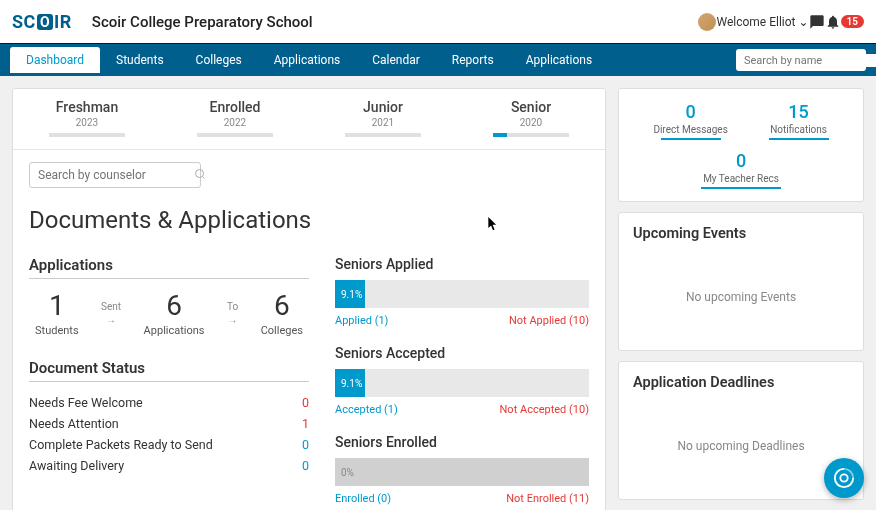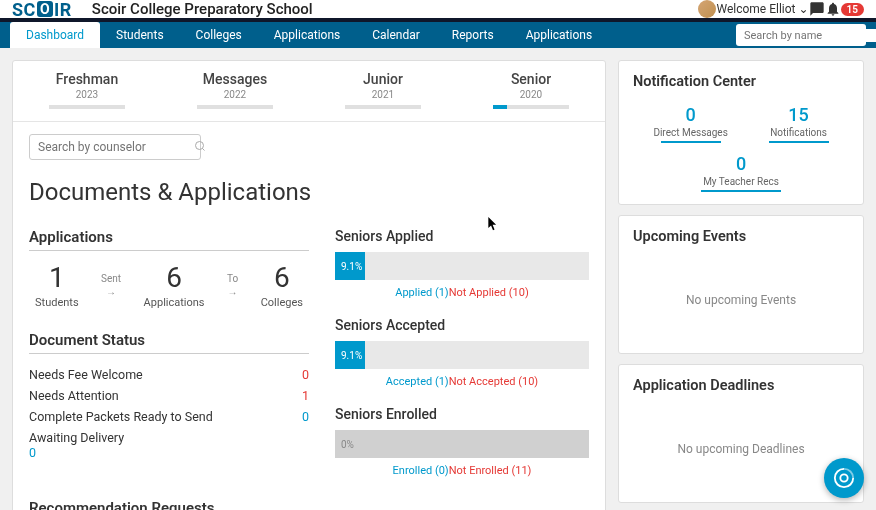--- a/index.html
+++ b/index.html
@@ -1,29 +1,29 @@
 <!DOCTYPE html>
 <html><head>
 <meta charset="utf-8">
 <style>
 * { margin: 0; padding: 0; box-sizing: border-box; font-family: -apple-system, BlinkMacSystemFont, "Segoe UI", Roboto, Helvetica, Arial, sans-serif; }
 body { background: #f0f0f0; width: 876px; height: 510px; overflow: hidden; position: relative; }
 
-.topbar { background: #fff; height: 22px; display: flex; align-items: center; padding: 0 12px; border-bottom: 4px solid #0f172a; }
+.topbar { background: #fff; height: 44px; display: flex; align-items: center; padding: 0 12px; border-bottom: 1px solid #0f172a; }
 .logo { display: flex; align-items: center; }
 .logo-text { font-size: 18px; font-weight: 700; color: #005f8c; letter-spacing: 0.5px; }
 .logo-o { background: #005f8c; color: #fff; border-radius: 3px; padding: 0 3px; margin: 0 1px; font-size: 14px; }
 .school-name { margin-left: 20px; font-size: 15px; color: #222; font-weight: 500; }
 .topbar-right { margin-left: auto; display: flex; align-items: center; gap: 0; }
 .avatar { width: 18px; height: 18px; border-radius: 50%; background: linear-gradient(135deg,#d4a574,#c09050); }
 .welcome { font-size: 12px; color: #333; display: flex; align-items: center; gap: 3px; }
 .icon-chat, .icon-bell { color: #333; display: flex; align-items: center; }
 .badge-red { background: #e53935; color: #fff; border-radius: 10px; padding: 1px 6px; font-size: 10px; font-weight: 600; }
 
-.navbar { background: #005f8c; height: 26px; display: flex; align-items: center; padding: 0 10px; }
+.navbar { background: #005f8c; height: 32px; display: flex; align-items: center; padding: 0 10px; }
 .nav-tab { padding: 6px 16px; color: #fff; font-size: 12px; cursor: pointer; }
 .nav-tab.active { background: #fff; color: #0099cc; border-radius: 3px 3px 0 0; }
 .nav-search { margin-left: auto; display: flex; align-items: center; background: #fff; border-radius: 3px; height: 22px; padding: 0 8px; width: 130px; }
 .nav-search input { border: none; outline: none; font-size: 11px; flex: 1; color: #333; }
 
 .content { display: flex; gap: 12px; padding: 12px; }
 .main-panel { flex: 1; background: #fff; border: 1px solid #ddd; border-radius: 3px; padding: 0; }
 .side-col { width: 246px; display: flex; flex-direction: column; gap: 10px; }
 
 .class-tabs { display: flex; border-bottom: 1px solid #e5e5e5; }
@@ -54,21 +54,21 @@
 
 .doc-row, .rec-row { display: flex; justify-content: space-between; font-size: 12.5px; color: #333; padding: 3px 0; }
 .doc-row .cnt.red { color: #e53935; }
 .doc-row .cnt.blue, .rec-row .cnt { color: #0099cc; }
 
 .progress-section { margin-bottom: 18px; }
 .progress-title { font-size: 14px; color: #333; font-weight: 500; margin-bottom: 8px; }
 .progress-bar { height: 28px; background: #e8e8e8; position: relative; margin-bottom: 6px; }
 .progress-fill { height: 100%; background: #0099cc; color: #fff; font-size: 10px; display: flex; align-items: center; padding-left: 6px; min-width: 30px; }
 .progress-fill.empty { background: #d0d0d0; color: #888; min-width: 0; width: 100%; justify-content: flex-start; padding-left: 6px; }
-.progress-labels { display: flex; justify-content: center; font-size: 11px; }
+.progress-labels { display: flex; justify-content: space-between; font-size: 11px; }
 .progress-labels .left { color: #0099cc; cursor: pointer; }
 .progress-labels .right { color: #e53935; cursor: pointer; }
 
 .side-card { background: #fff; border: 1px solid #ddd; border-radius: 3px; padding: 12px 14px; }
 .side-card-title { font-size: 14.5px; font-weight: 600; color: #333; margin-bottom: 14px; }
 .notif-row { display: flex; justify-content: space-around; margin-bottom: 10px; }
 .notif-block { text-align: center; }
 .notif-num { font-size: 18px; color: #0099cc; font-weight: 500; }
 .notif-label { font-size: 10px; color: #666; margin-top: 2px; }
 .notif-underline { width: 60px; height: 2px; background: #0099cc; margin: 3px auto 0; }
@@ -125,21 +125,21 @@
 
 <div class="content">
   <div class="main-panel">
     <div class="class-tabs">
       <div class="class-tab">
         <div class="class-tab-name">Freshman</div>
         <div class="class-tab-year">2023</div>
         <div class="class-tab-bar"></div>
       </div>
       <div class="class-tab">
-        <div class="class-tab-name">Messages</div>
+        <div class="class-tab-name">Enrolled</div>
         <div class="class-tab-year">2022</div>
         <div class="class-tab-bar"></div>
       </div>
       <div class="class-tab">
         <div class="class-tab-name">Junior</div>
         <div class="class-tab-year">2021</div>
         <div class="class-tab-bar"></div>
       </div>
       <div class="class-tab active">
         <div class="class-tab-name">Senior</div>
@@ -187,21 +187,21 @@
               <span class="cnt red">0</span>
             </div>
           <div class="doc-row">
               <span>Needs Attention</span>
               <span class="cnt red">1</span>
             </div>
           <div class="doc-row">
               <span>Complete Packets Ready to Send</span>
               <span class="cnt blue">0</span>
             </div>
-          <div class="doc-row" style="margin-bottom:36px;flex-direction:column;">
+          <div class="doc-row" style="margin-bottom:36px;">
               <span>Awaiting Delivery</span>
               <span class="cnt blue">0</span>
             </div>
 
           <div class="sub-title">Recommendation Requests</div>
 
         </div>
 
         <div class="col-right">
           <div class="progress-section">
@@ -234,21 +234,20 @@
                 <span class="right">Not Enrolled (11)</span>
               </div>
           </div>
         </div>
       </div>
     </div>
   </div>
 
   <div class="side-col">
     <div class="side-card">
-      <div class="side-card-title">Notification Center</div>
       <div class="notif-row">
         <div class="notif-block">
           <div class="notif-num">0</div>
           <div class="notif-label">Direct Messages</div>
           <div class="notif-underline"></div>
         </div>
         <div class="notif-block">
           <div class="notif-num">15</div>
           <div class="notif-label">Notifications</div>
           <div class="notif-underline"></div>

